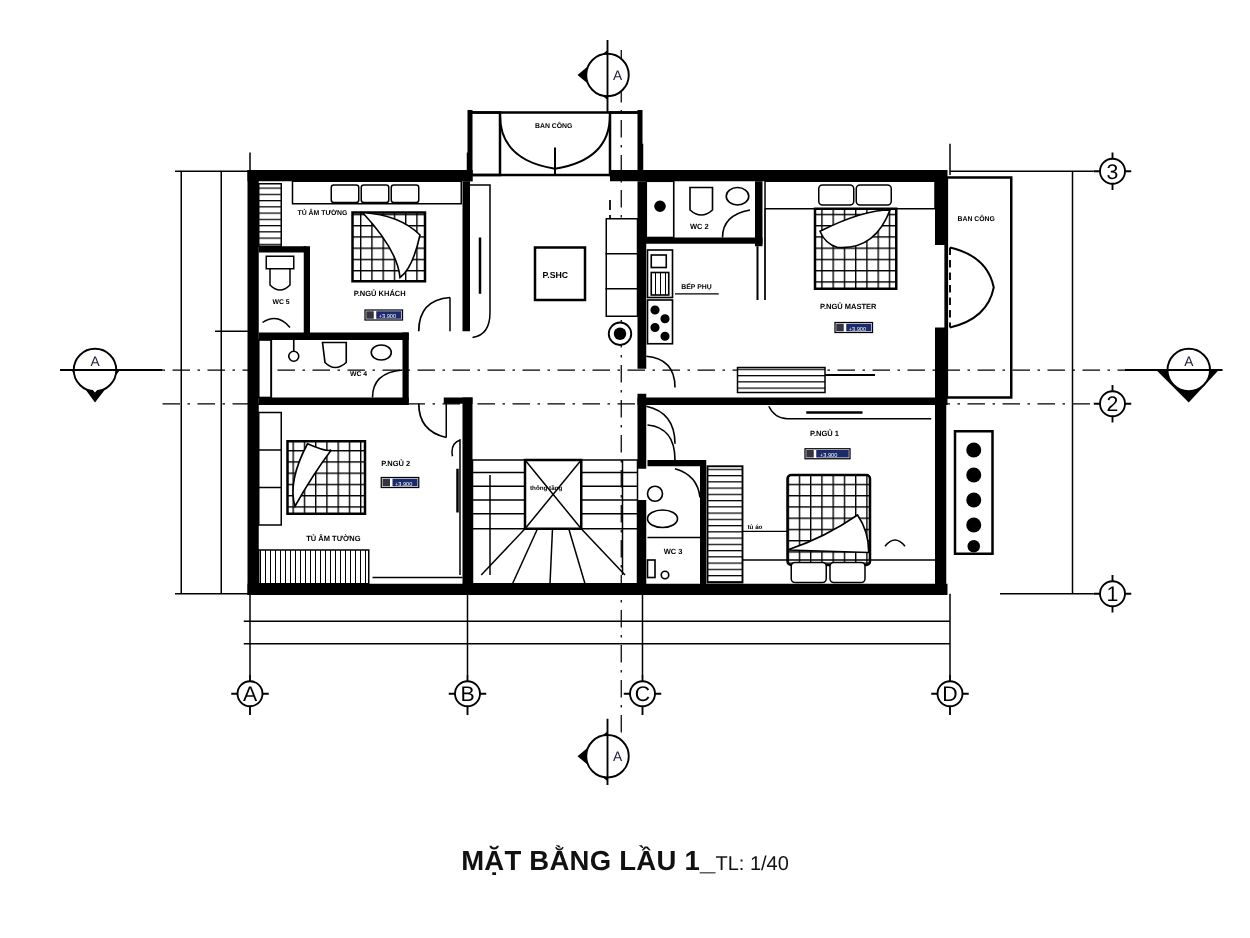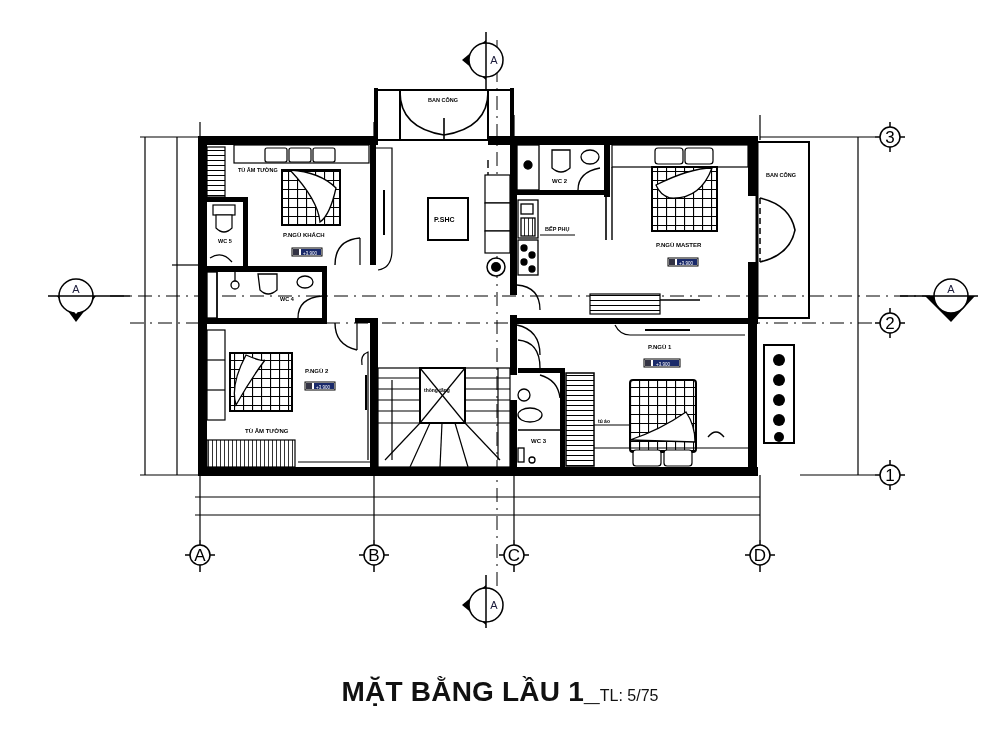--- a/index.html
+++ b/index.html
@@ -2,21 +2,21 @@
 <html><head>
 <meta charset="utf-8">
 <style>
   html, body { margin: 0; padding: 0; background: #ffffff; }
   body { width: 1000px; height: 750px; position: relative; overflow: hidden; font-family: "Liberation Sans", sans-serif; }
   #plan { position: absolute; left: 0; top: 0; width: 1000px; height: 750px; }
   .lbl { font-family: "Liberation Sans", sans-serif; font-weight: bold; fill: #000; }
   .grid-txt { font-family: "Liberation Sans", sans-serif; font-size: 17px; fill: #000; }
   .sec-txt { font-family: "Liberation Sans", sans-serif; font-size: 11px; fill: #1a1a3a; }
   .title { position: absolute; left: 0; top: 676px; width: 1000px; text-align: center; color: #111; }
-  .title .main { font-family: "Liberation Sans", sans-serif; font-weight: bold; font-size: 28px; letter-spacing: 0.2px; }
+  .title .main { font-family: "Liberation Sans", sans-serif; font-weight: bold; font-size: 22px; letter-spacing: 0.2px; }
   .title .scale { font-family: "Liberation Sans", sans-serif; font-size: 16px; }
 </style>
 </head>
 <body>
 
 <svg id="plan" viewBox="0 0 1000 750" xmlns="http://www.w3.org/2000/svg">
   <defs>
     <pattern id="bedgrid" width="9" height="9" patternUnits="userSpaceOnUse">
       <rect width="9" height="9" fill="#fff"></rect>
       <path d="M0 0 H9 M0 0 V9" stroke="#000" stroke-width="2.2"></path>
@@ -371,14 +371,14 @@
   </g>
   <g>
     <polygon points="486,585 486,625 462,605" fill="#000"></polygon>
     <circle cx="486" cy="605" r="17" fill="#fff" stroke="#000" stroke-width="1.5"></circle>
     <line x1="486" y1="575" x2="486" y2="628" stroke="#000" stroke-width="1.5"></line>
     <text class="sec-txt" x="494" y="609" text-anchor="middle">A</text>
   </g>
 </svg>
 
 <div class="title">
-  <span class="main">MẶT BẰNG LẦU 1</span><span class="main">_</span><span class="scale">TL: 5/75</span>
+  <span class="main">MẶT BẰNG LẦU 1</span><span class="main">_</span><span class="scale">TL: 1/40</span>
 </div>
 
 </body></html>

